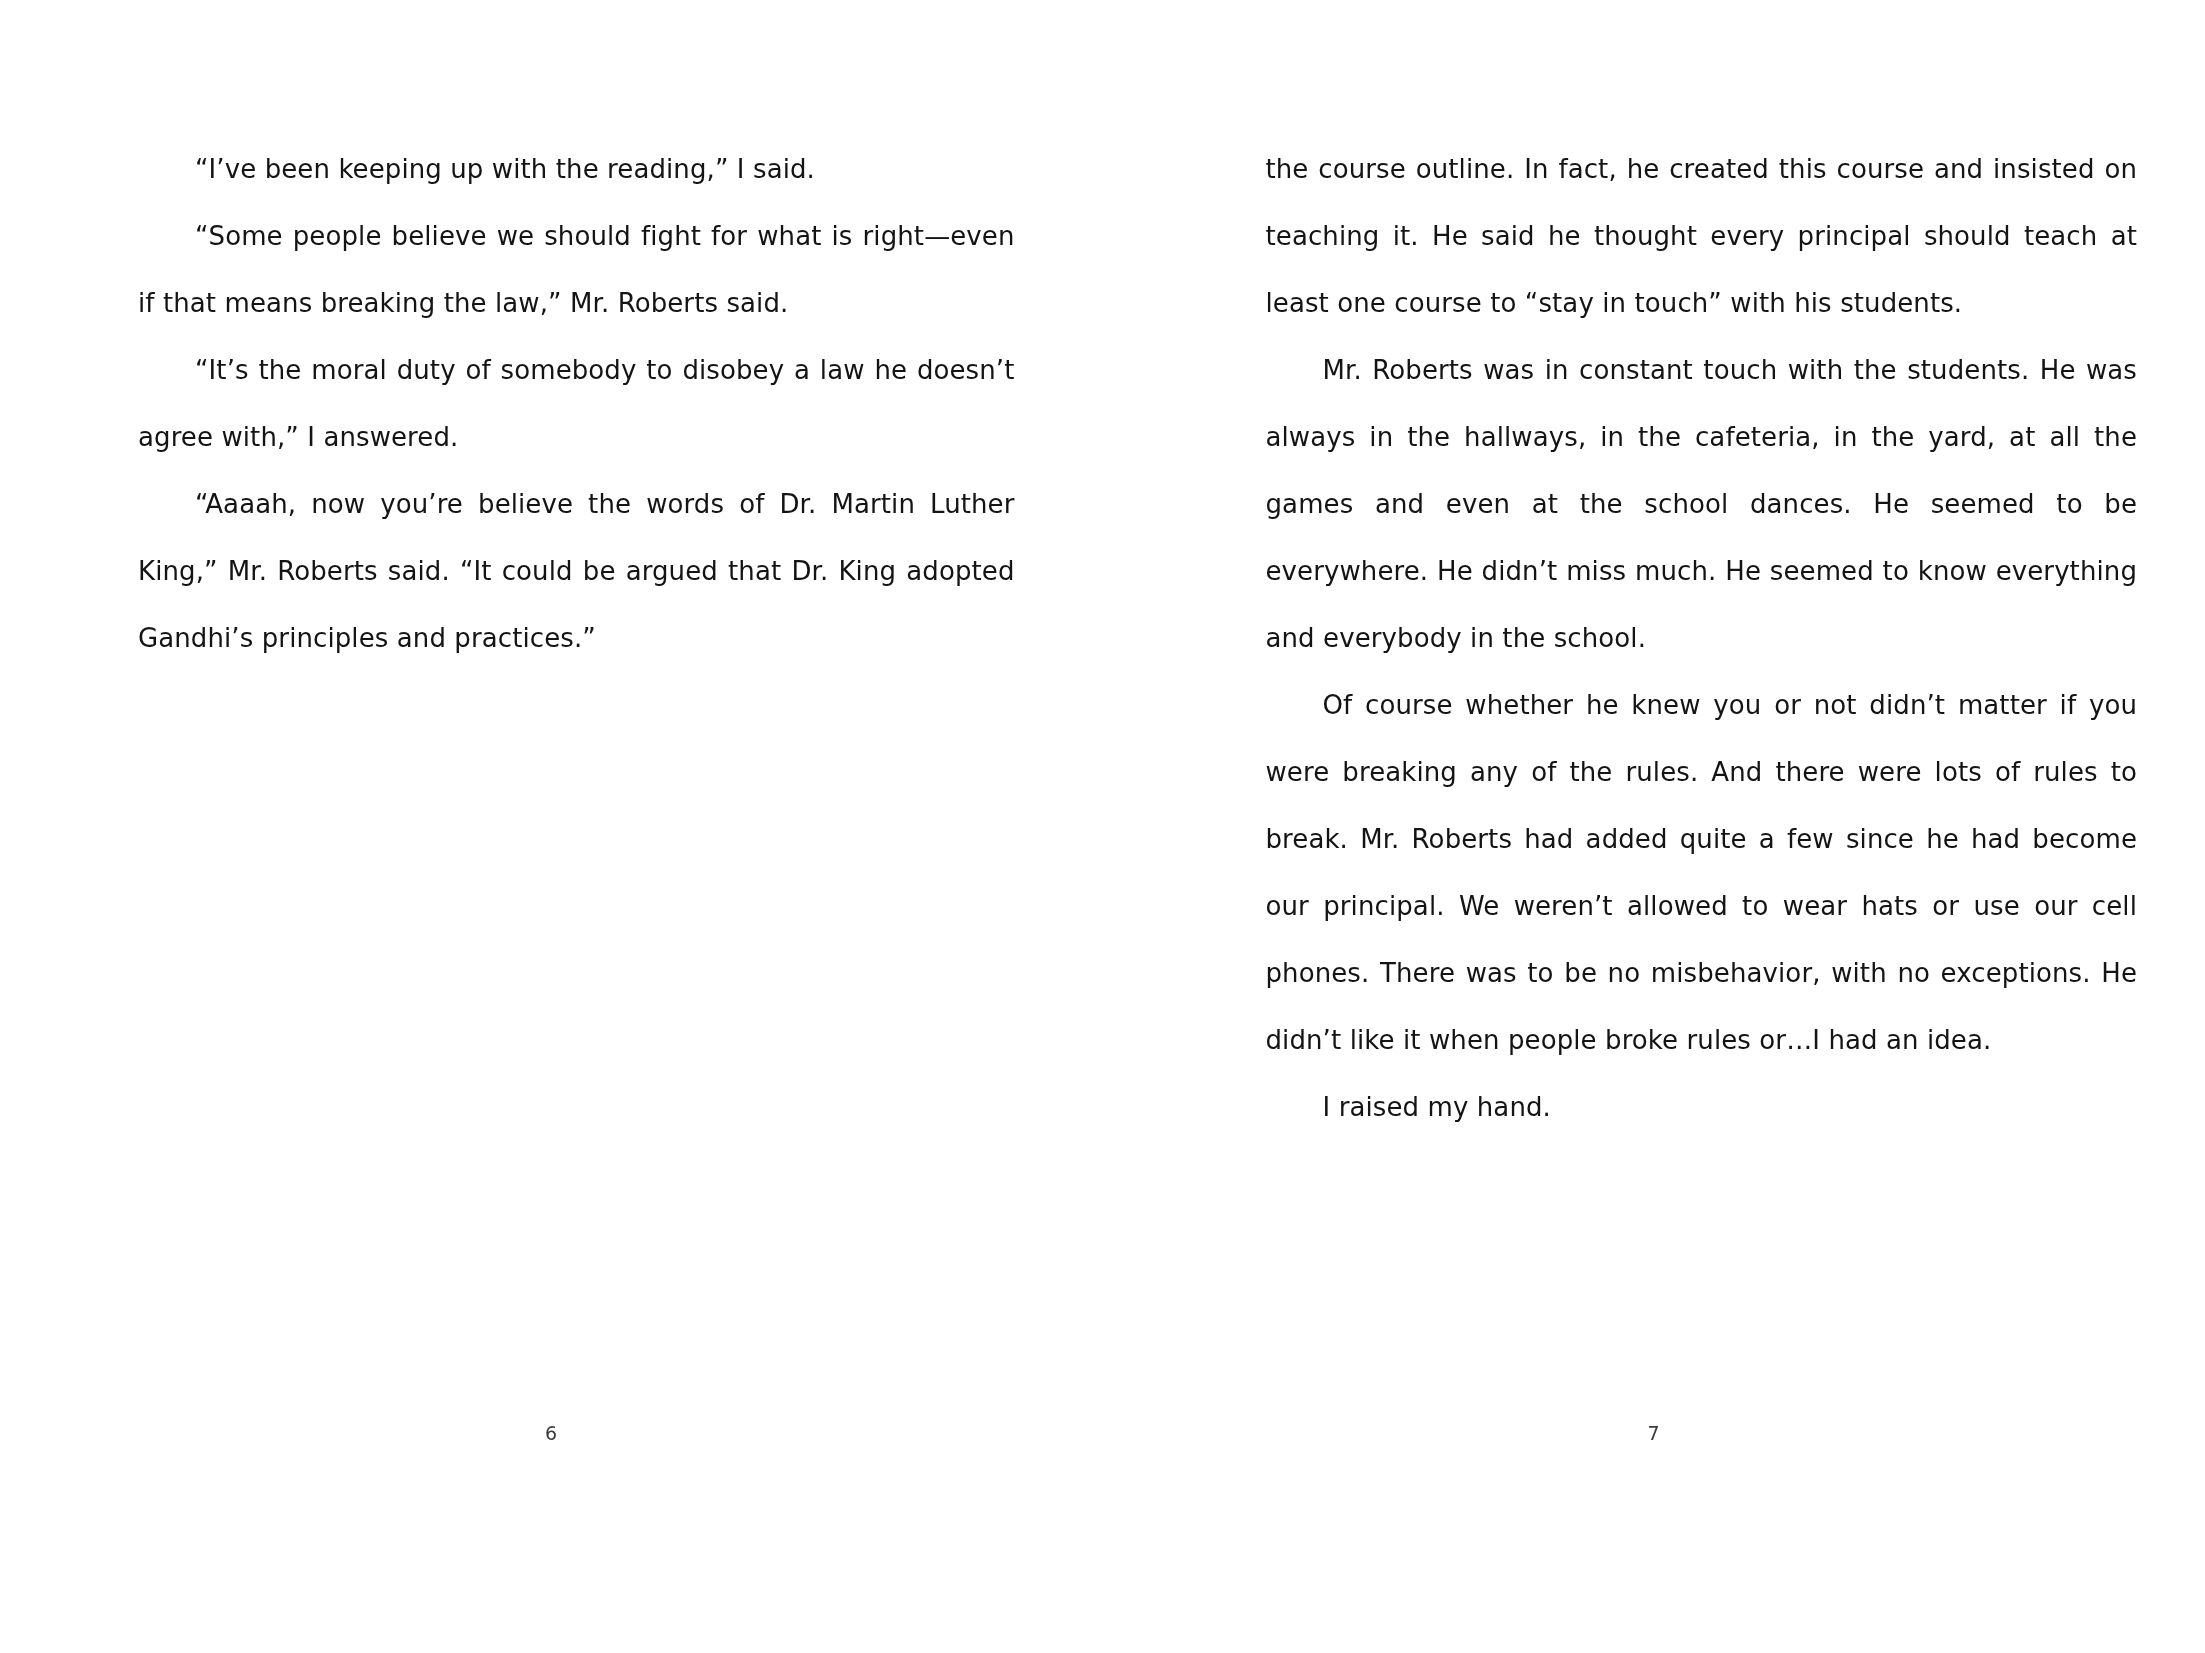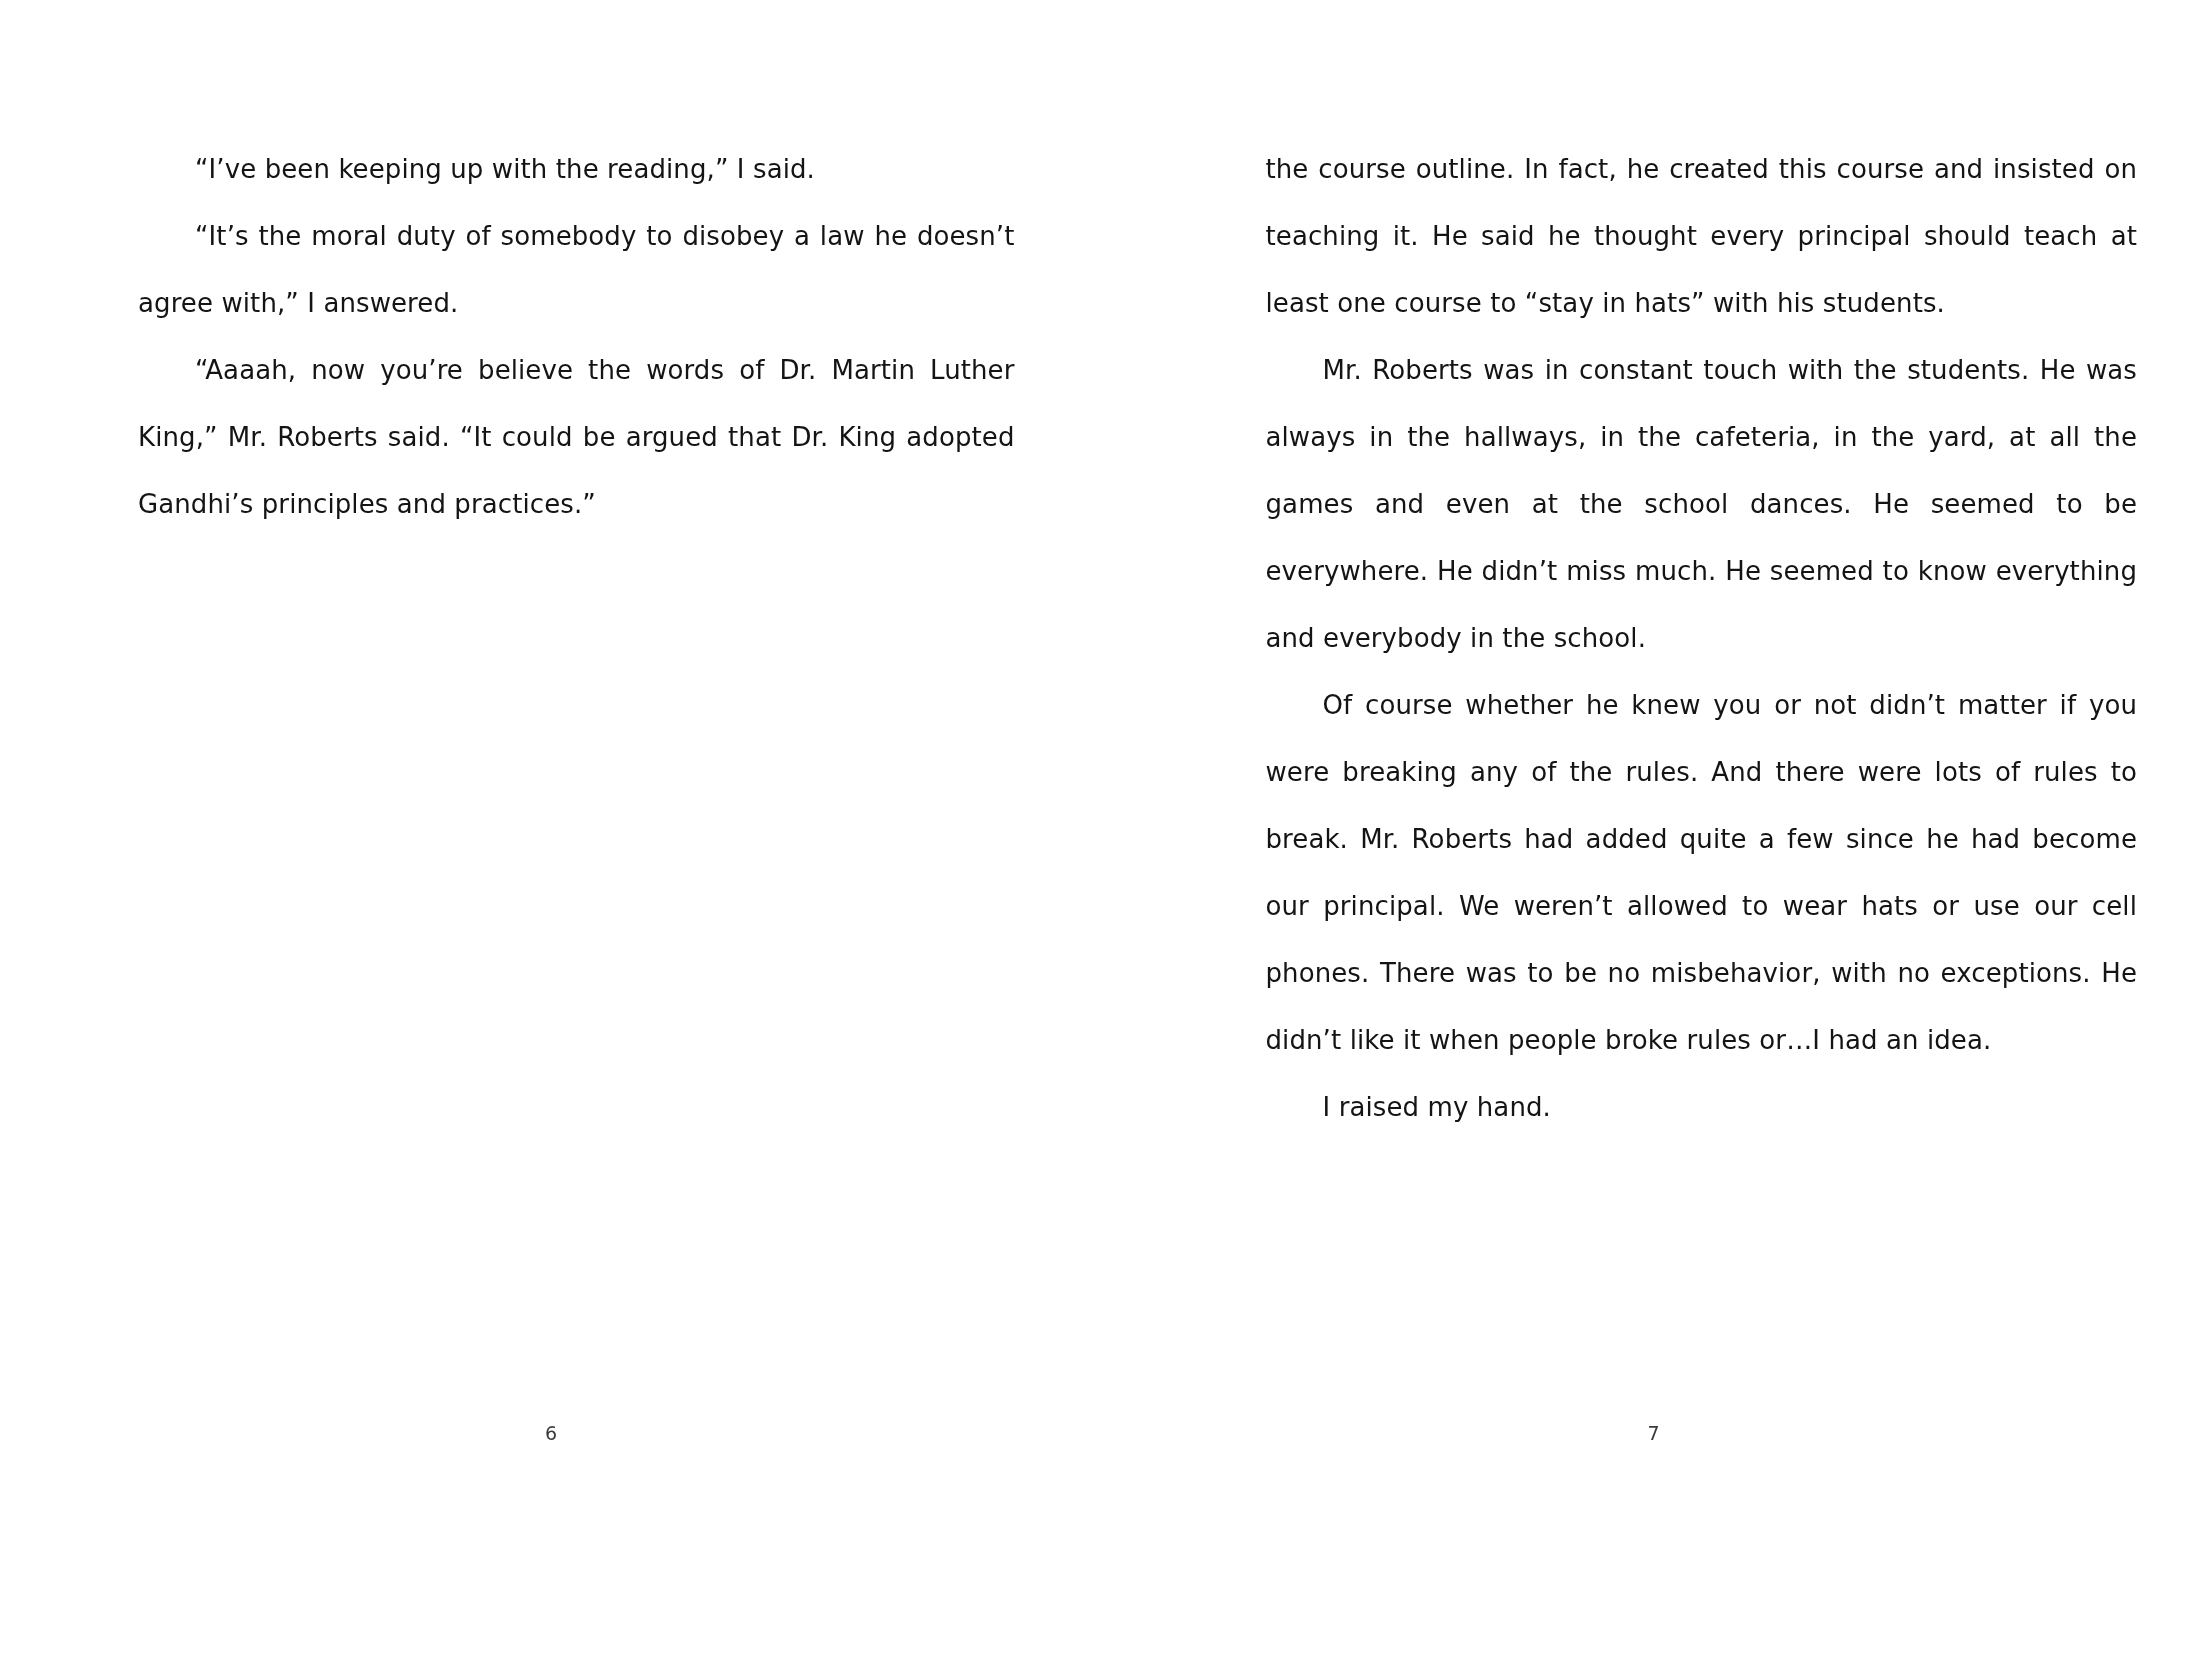--- a/index.html
+++ b/index.html
@@ -69,29 +69,30 @@
   }
 </style>
 </head>
 <body>
 
 <div class="spread">
 
   <div class="page page-left">
     <div class="body-text">
       <p>“I’ve been keeping up with the reading,” I said.</p>
+      <p>“Some people believe we should fight for what is right—even if that means breaking the law,” Mr. Roberts said.</p>
       <p>“It’s the moral duty of somebody to disobey a law he doesn’t agree with,” I answered.</p>
       <p>“Aaaah, now you’re believe the words of Dr. Martin Luther King,” Mr. Roberts said. “It could be argued that Dr. King adopted Gandhi’s principles and practices.”</p>
     </div>
     <div class="folio">6</div>
   </div>
 
   <div class="page page-right">
     <div class="body-text">
-      <p class="no-indent">the course outline. In fact, he created this course and insisted on teaching it. He said he thought every principal should teach at least one course to “stay in hats” with his students.</p>
+      <p class="no-indent">the course outline. In fact, he created this course and insisted on teaching it. He said he thought every principal should teach at least one course to “stay in touch” with his students.</p>
       <p>Mr. Roberts was in constant touch with the students. He was always in the hallways, in the cafeteria, in the yard, at all the games and even at the school dances. He seemed to be everywhere. He didn’t miss much. He seemed to know everything and everybody in the school.</p>
       <p>Of course whether he knew you or not didn’t matter if you were breaking any of the rules. And there were lots of rules to break. Mr. Roberts had added quite a few since he had become our principal. We weren’t allowed to wear hats or use our cell phones. There was to be no misbehavior, with no exceptions. He didn’t like it when people broke rules or…I had an idea.</p>
       <p>I raised my hand.</p>
     </div>
     <div class="folio">7</div>
   </div>
 
 </div>
 
 

